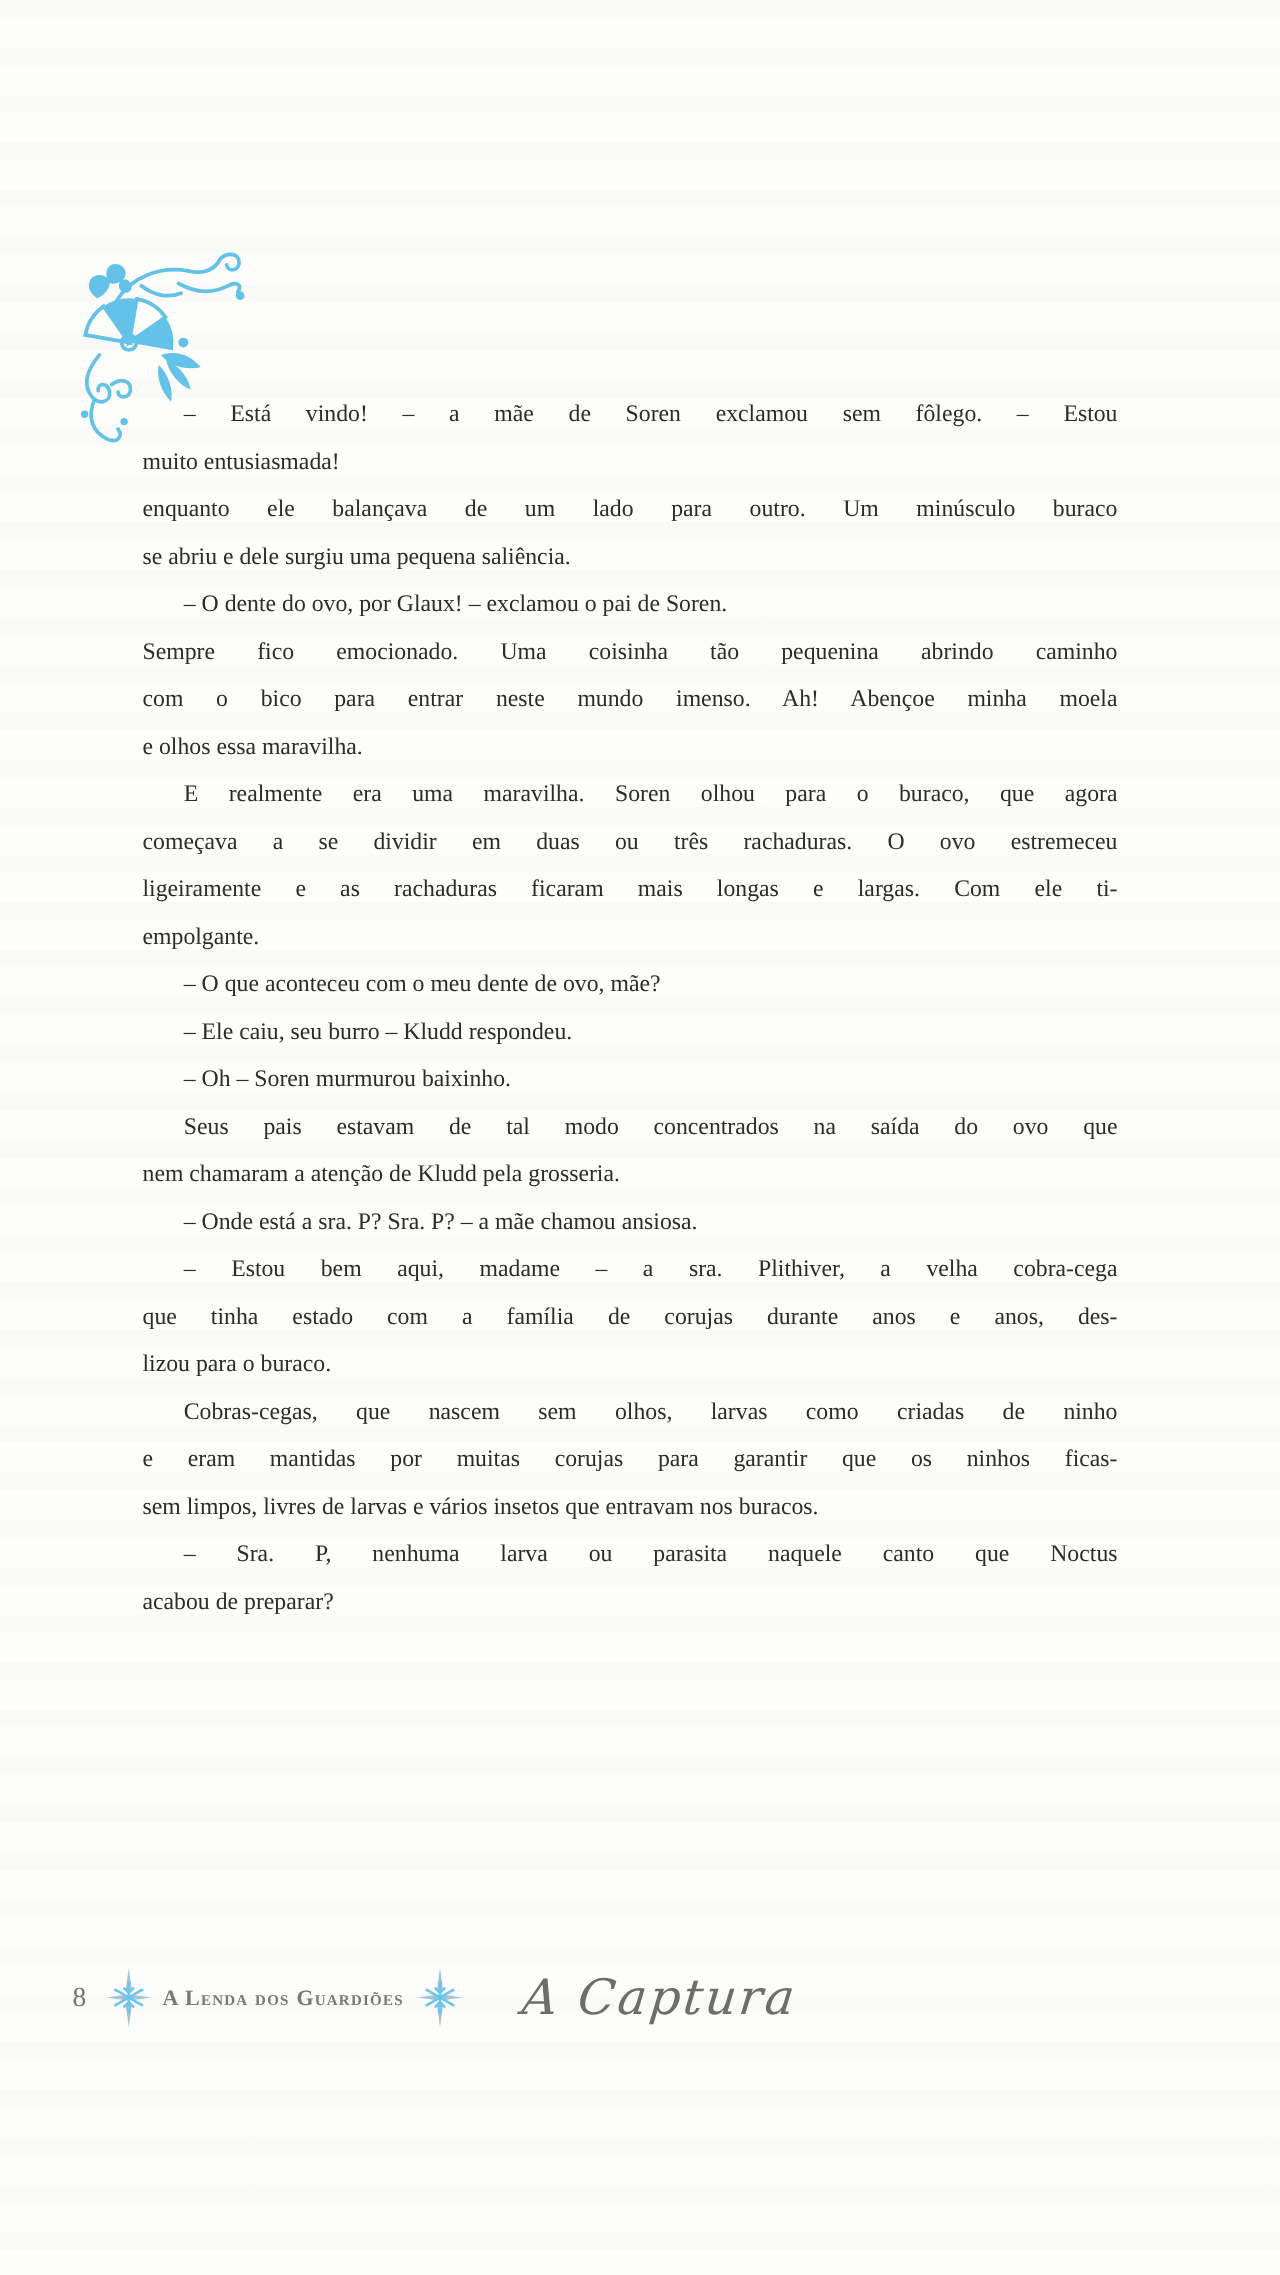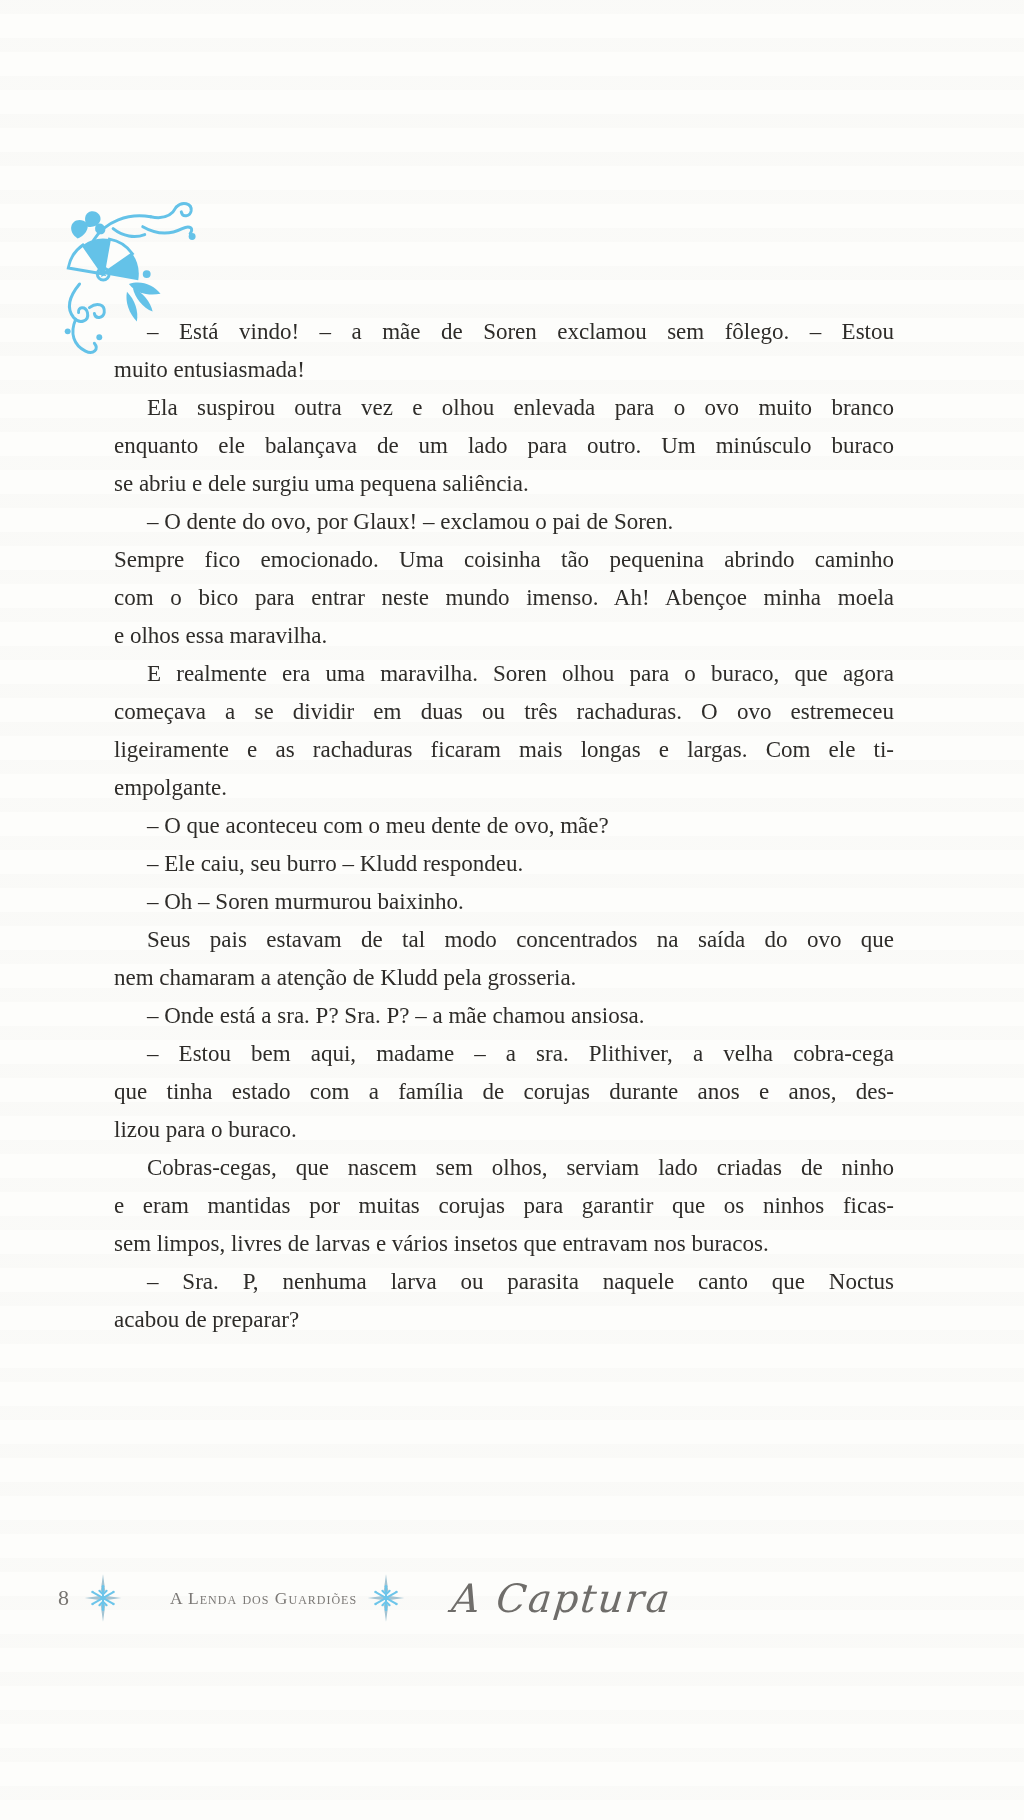--- a/index.html
+++ b/index.html
@@ -9,38 +9,38 @@
     background:
       repeating-linear-gradient(180deg, rgba(160,160,152,0.035) 0 14px, rgba(255,255,255,0) 14px 38px),
       #fdfdfb;
     font-family:"Liberation Serif","DejaVu Serif",serif;
   }
   
   .corner-ornament{position:absolute;left:44px;top:200px;width:158px;height:160px;}
   
   .text-block{
     position:absolute;left:114px;top:313px;width:780px;
-    font-size:23px;line-height:38px;color:#2e2c29;
+    font-size:19px;line-height:38px;color:#2e2c29;
   }
   .para{margin:0;}
   .ln{text-align:justify;text-align-last:justify;white-space:normal;}
   .ln.last{text-align-last:left;}
   .ln.first{text-indent:33px;}
   
   .footer{
     position:absolute;left:58px;top:1570px;height:56px;width:800px;
     display:flex;align-items:center;color:#7a7773;
   }
   .page-number{font-size:22px;color:#76736f;margin:0 14px 0 0;}
   .snowflake{width:40px;height:48px;flex:0 0 auto;}
   .snowflake.sf1{margin-right:7px;}
   .snowflake.sf2{margin-left:9px;}
   .series-title{
     font-size:17.5px;font-variant:small-caps;letter-spacing:1px;
-    color:#7b7875;font-weight:400;white-space:nowrap;margin-left:40px;
+    color:#7b7875;font-weight:700;white-space:nowrap;
   }
   .book-title{
     margin-left:46px;font-family:"DejaVu Serif","Liberation Serif",serif;
     font-style:italic;font-size:39px;color:#6f6d6a;letter-spacing:2px;
     transform:skewX(-6deg);white-space:nowrap;
   }
 </style>
 </head>
 <body>
 
@@ -82,21 +82,20 @@
       <circle cx="56" cy="138" r="3"></circle>
     </g>
   </svg>
 
   <main class="text-block">
       <div class="para">
         <div class="ln first">– Está vindo! – a mãe de Soren exclamou sem fôlego. – Estou</div>
         <div class="ln last">muito entusiasmada!</div>
       </div>
       <div class="para">
-        <div class="ln first">Ela suspirou outra vez e olhou enlevada para o ovo muito branco</div>
         <div class="ln">enquanto ele balançava de um lado para outro. Um minúsculo buraco</div>
         <div class="ln last">se abriu e dele surgiu uma pequena saliência.</div>
       </div>
       <div class="para">
         <div class="ln first last">– O dente do ovo, por Glaux! – exclamou o pai de Soren.</div>
       </div>
       <div class="para">
         <div class="ln">Sempre fico emocionado. Uma coisinha tão pequenina abrindo caminho</div>
         <div class="ln">com o bico para entrar neste mundo imenso. Ah! Abençoe minha moela</div>
         <div class="ln last">e olhos essa maravilha.</div>
@@ -122,21 +121,21 @@
       </div>
       <div class="para">
         <div class="ln first last">– Onde está a sra. P? Sra. P? – a mãe chamou ansiosa.</div>
       </div>
       <div class="para">
         <div class="ln first">– Estou bem aqui, madame – a sra. Plithiver, a velha cobra-cega</div>
         <div class="ln">que tinha estado com a família de corujas durante anos e anos, des-</div>
         <div class="ln last">lizou para o buraco.</div>
       </div>
       <div class="para">
-        <div class="ln first">Cobras-cegas, que nascem sem olhos, serviam lado criadas de ninho</div>
+        <div class="ln first">Cobras-cegas, que nascem sem olhos, larvas como criadas de ninho</div>
         <div class="ln">e eram mantidas por muitas corujas para garantir que os ninhos ficas-</div>
         <div class="ln last">sem limpos, livres de larvas e vários insetos que entravam nos buracos.</div>
       </div>
       <div class="para">
         <div class="ln first">– Sra. P, nenhuma larva ou parasita naquele canto que Noctus</div>
         <div class="ln last">acabou de preparar?</div>
       </div>
     </main>
 
   <footer class="footer">

